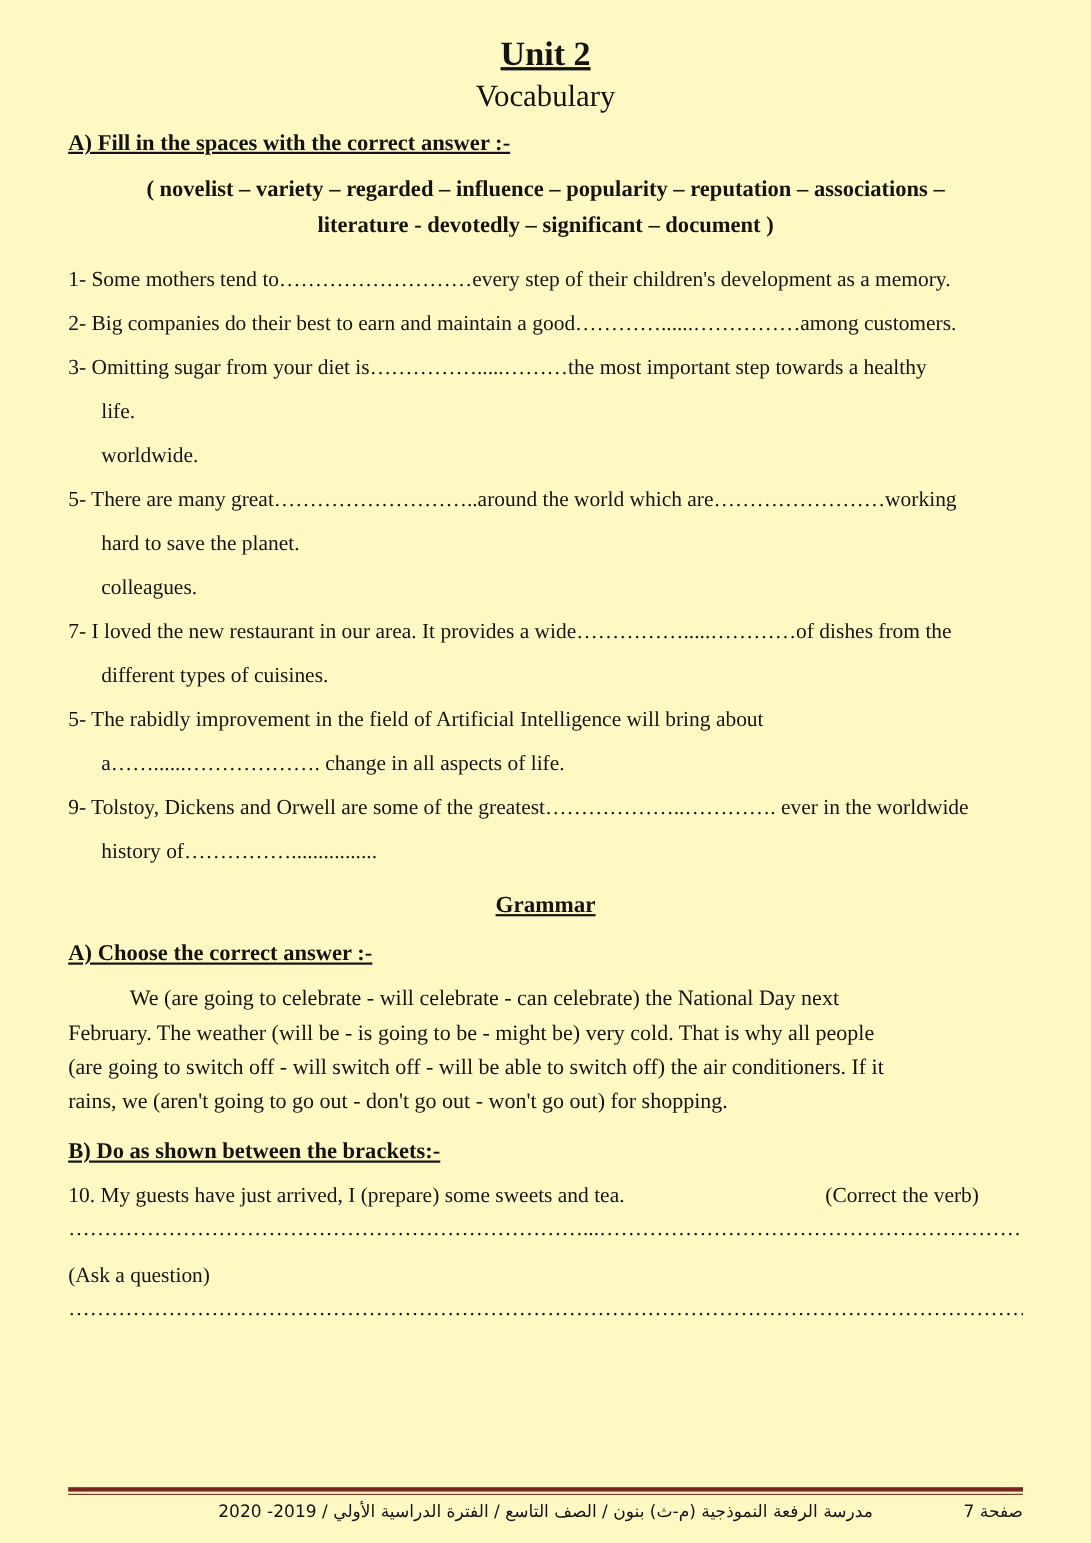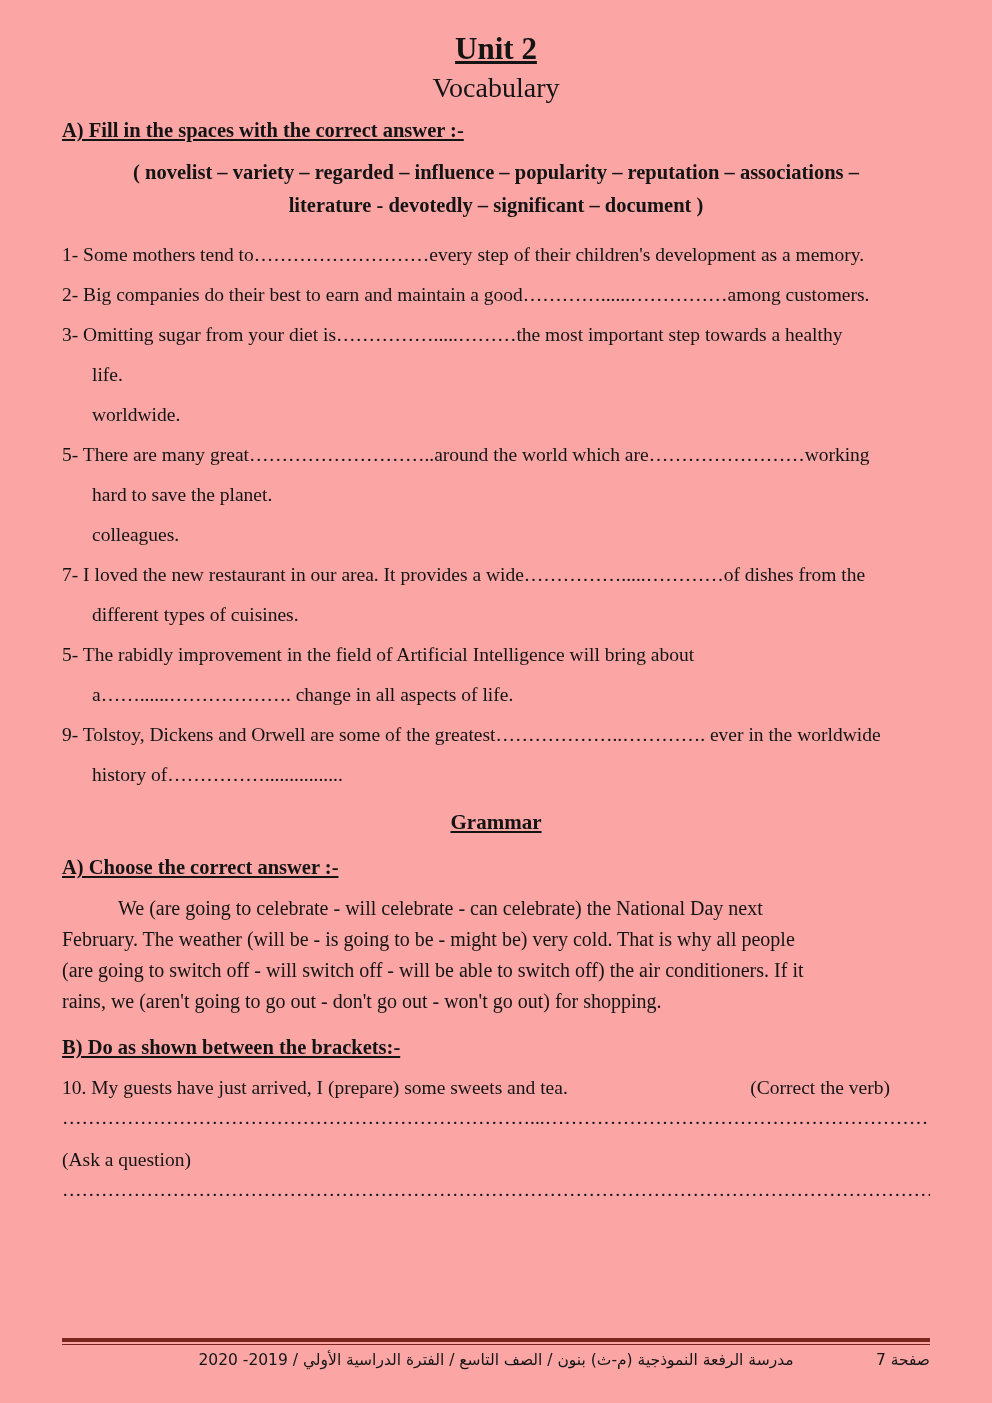--- a/index.html
+++ b/index.html
@@ -8,21 +8,21 @@
     width: 992px; height: 1403px;
     font-family: "Liberation Serif", "DejaVu Serif", serif;
     color: #141414;
     overflow: hidden;
   }
   .page {
     position: relative;
     width: 992px; height: 1403px;
     padding: 30px 62px 0 62px;
     overflow: hidden;
-    background: #fca5a5;
+    background: #fef9c3;
   }
   .title {
     text-align: center;
     font-size: 31px; font-weight: bold;
     text-decoration: underline;
     line-height: 38px;
   }
   .subtitle {
     text-align: center;
     font-size: 28px; font-weight: normal;
@@ -61,21 +61,21 @@
     font-size: 19.5px; line-height: 30px;
     margin-top: 12px;
   }
   .ex-row .hint { margin-right: 40px; white-space: nowrap; }
   .dots {
     font-size: 19.5px; line-height: 30px;
     white-space: nowrap; overflow: hidden;
   }
   .footer {
     position: absolute;
-    left: 62px; right: 62px; bottom: 32px;
+    left: 62px; right: 62px; bottom: 18px;
   }
   .footer-rule {
     border-top: 4px solid #7b2520;
     border-bottom: 1px solid #7b2520;
     height: 7px;
   }
   .footer-row {
     position: relative;
     margin-top: 4px;
     font-size: 15.5px;

